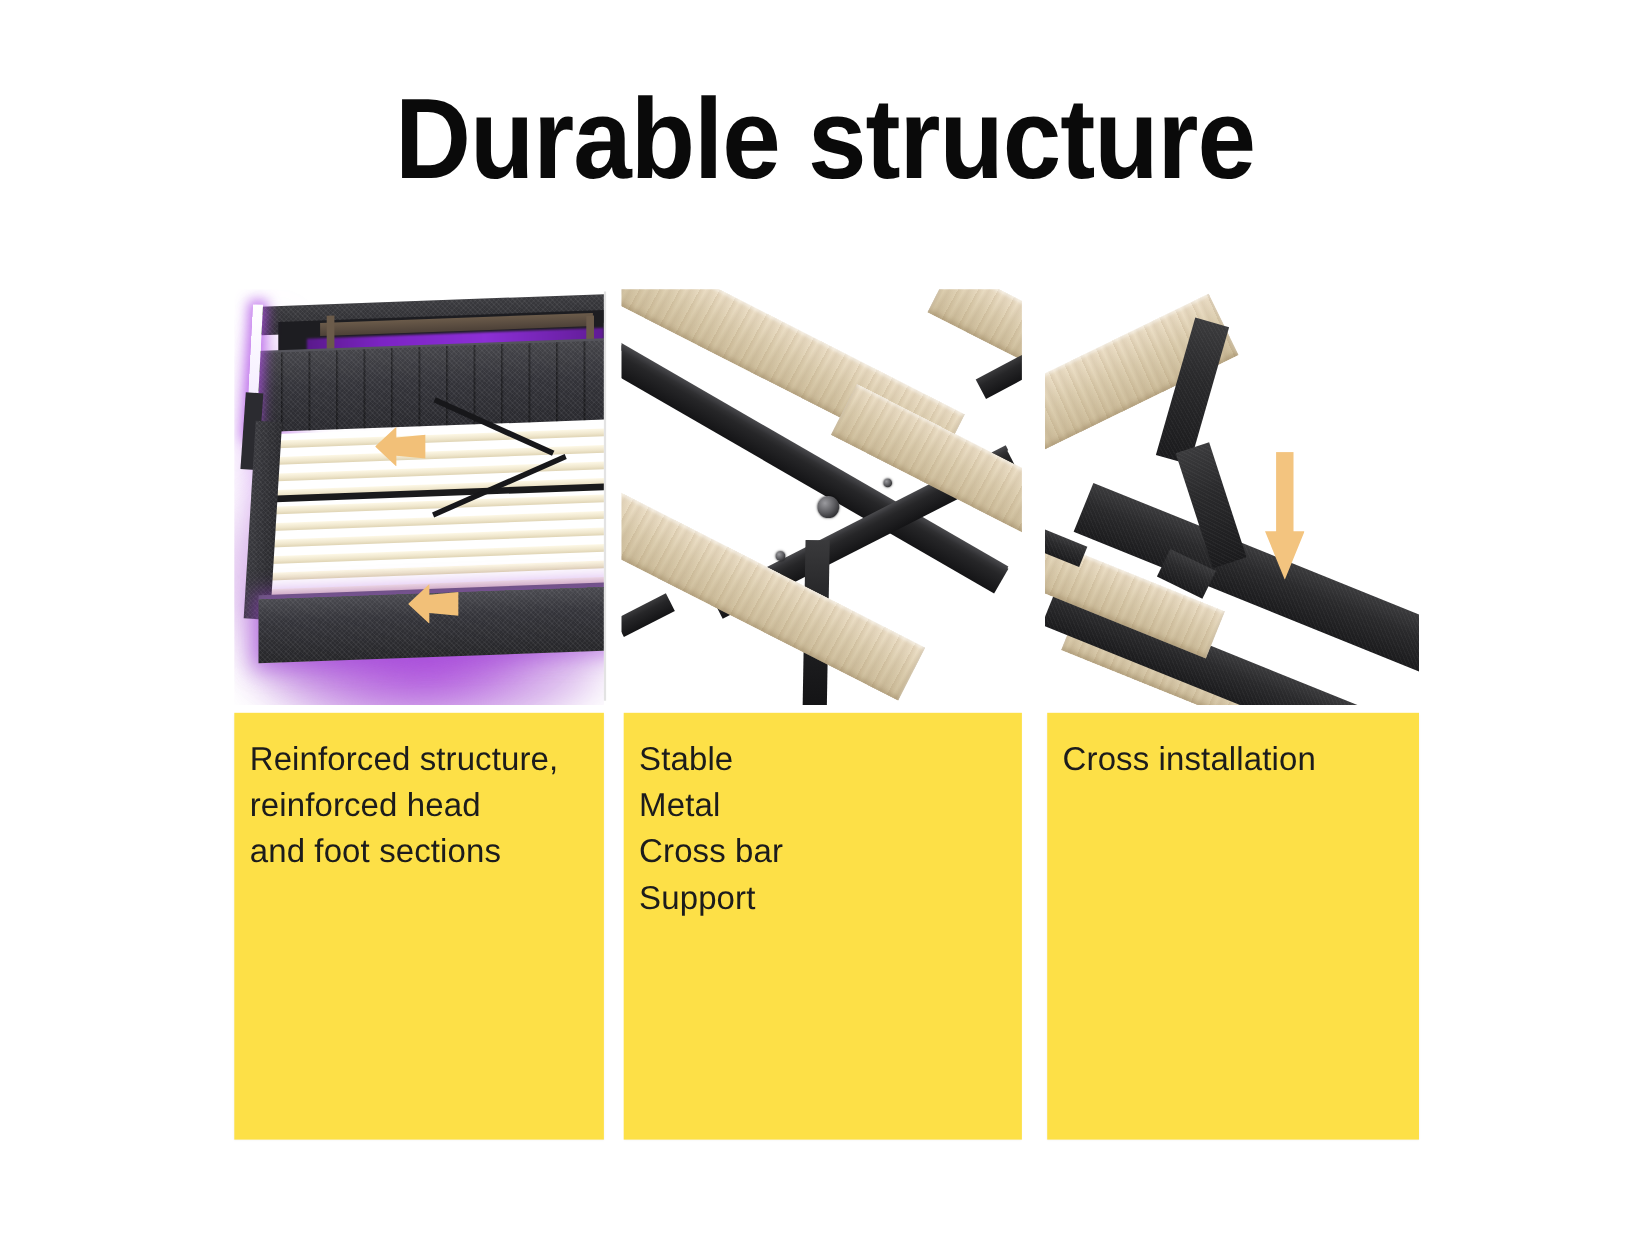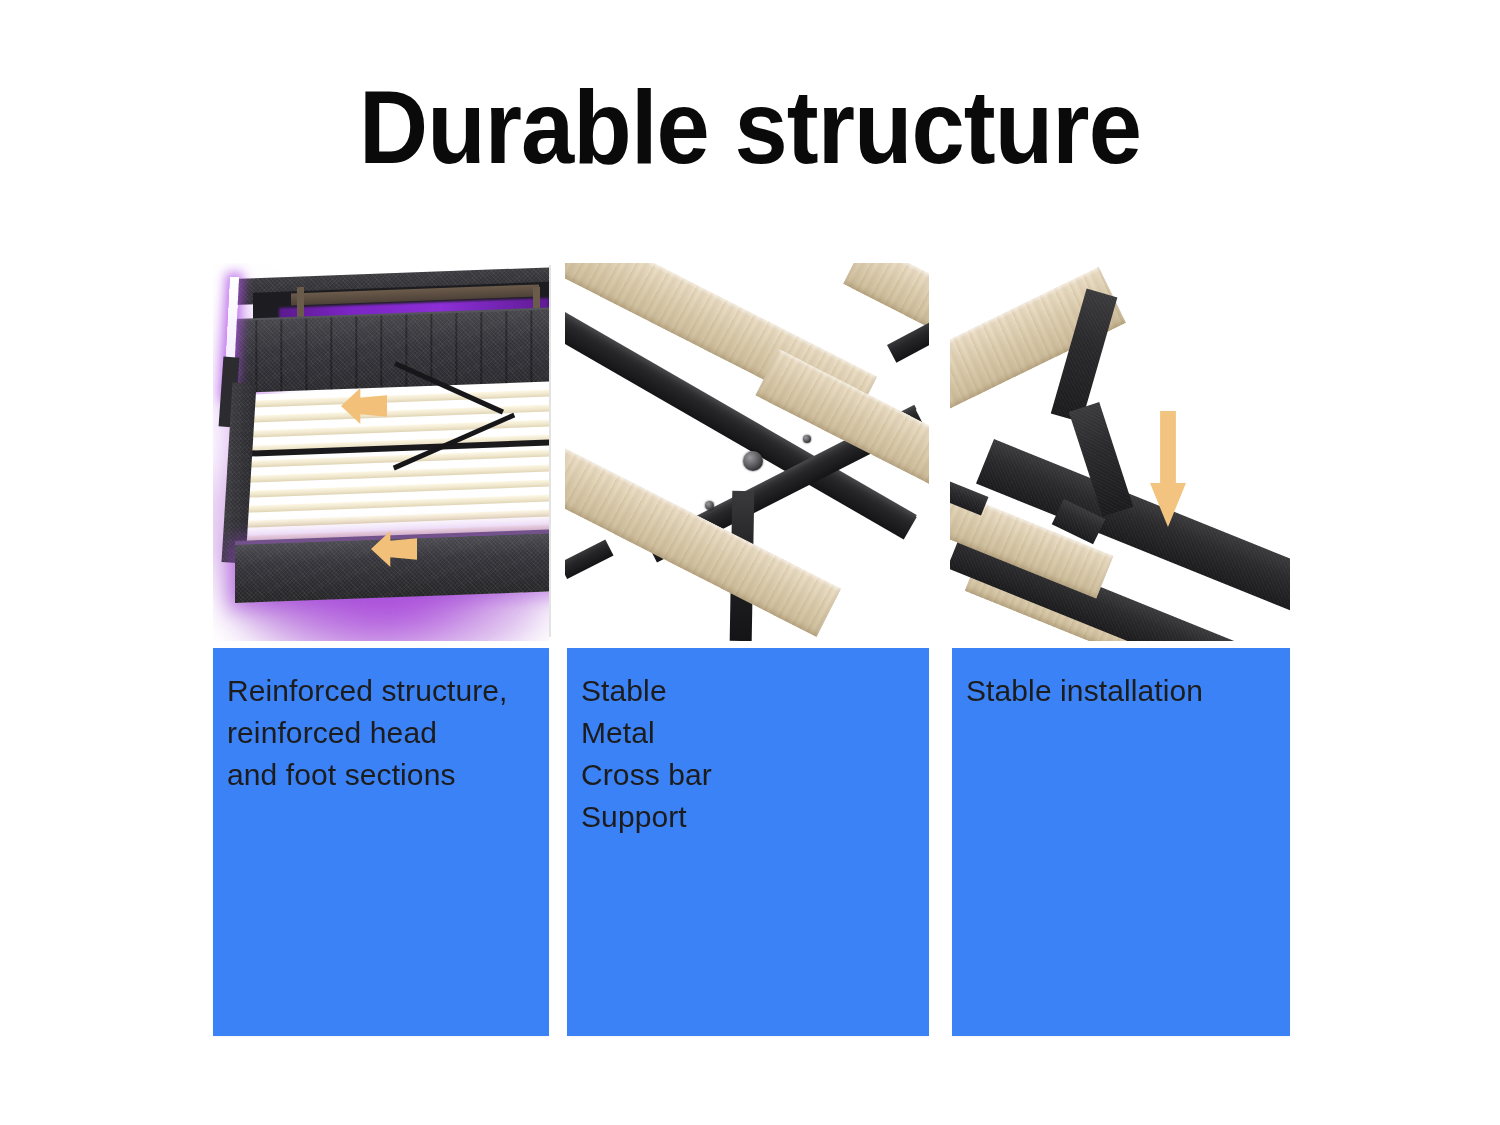--- a/index.html
+++ b/index.html
@@ -41,21 +41,21 @@
   }
   .photo {
     position: absolute;
     top: 0;
     left: 0;
     overflow: hidden;
     background: #ffffff;
   }
   .caption-card {
     position: absolute;
-    background: #3b82f6;
+    background: #fde047;
     box-shadow: 0 1px 2px rgba(0,0,0,0.05);
   }
   .caption-text {
     position: absolute;
     left: 14px;
     top: 22px;
     right: 8px;
     font-family: "Liberation Sans", sans-serif;
     font-size: 30px;
     line-height: 42px;
@@ -385,15 +385,15 @@
       <div class="wood" style="left:26px; top:300px; width:330px; height:30px; transform: rotate(22deg); transform-origin: 0 0; z-index:1;"></div>
 
       <div class="metal-rough" style="left:-6px; top:216px; width:48px; height:20px; transform: rotate(22deg); transform-origin: 0 0; z-index:3;"></div>
 
       <div class="arrow-down" style="left:200px; top:148px; z-index:9;"></div>
 
     </div>
   </div>
 
   <div class="caption-card">
-    <div class="caption-text">Stable installation</div>
+    <div class="caption-text">Cross installation</div>
   </div>
 </div>
 
 </body></html>

